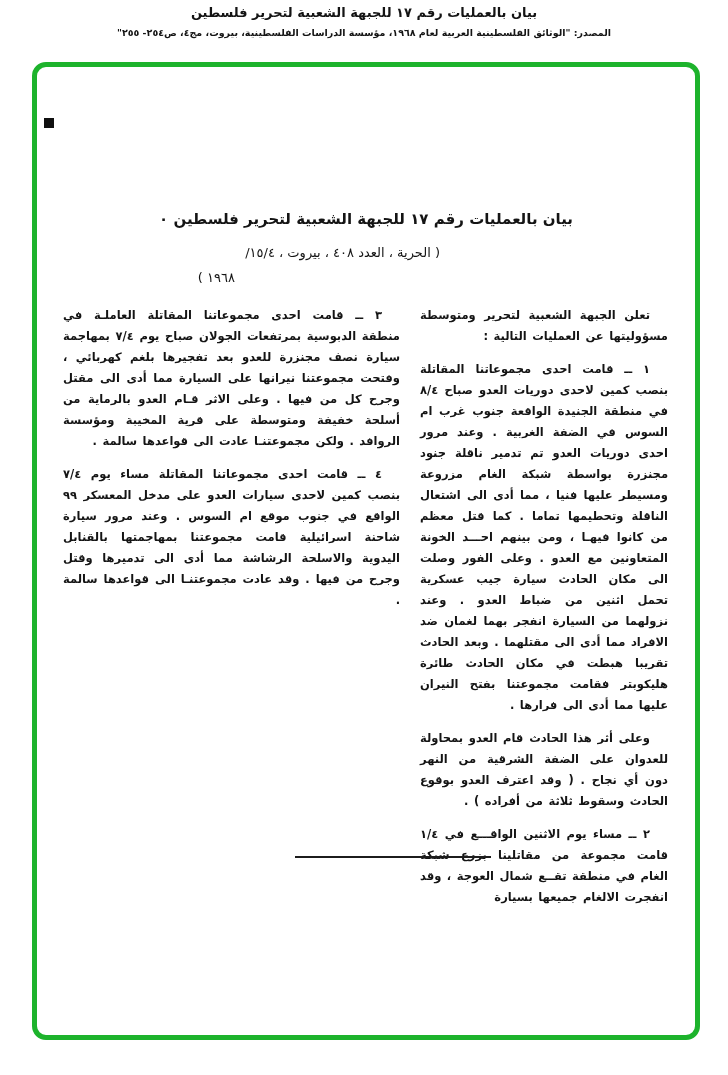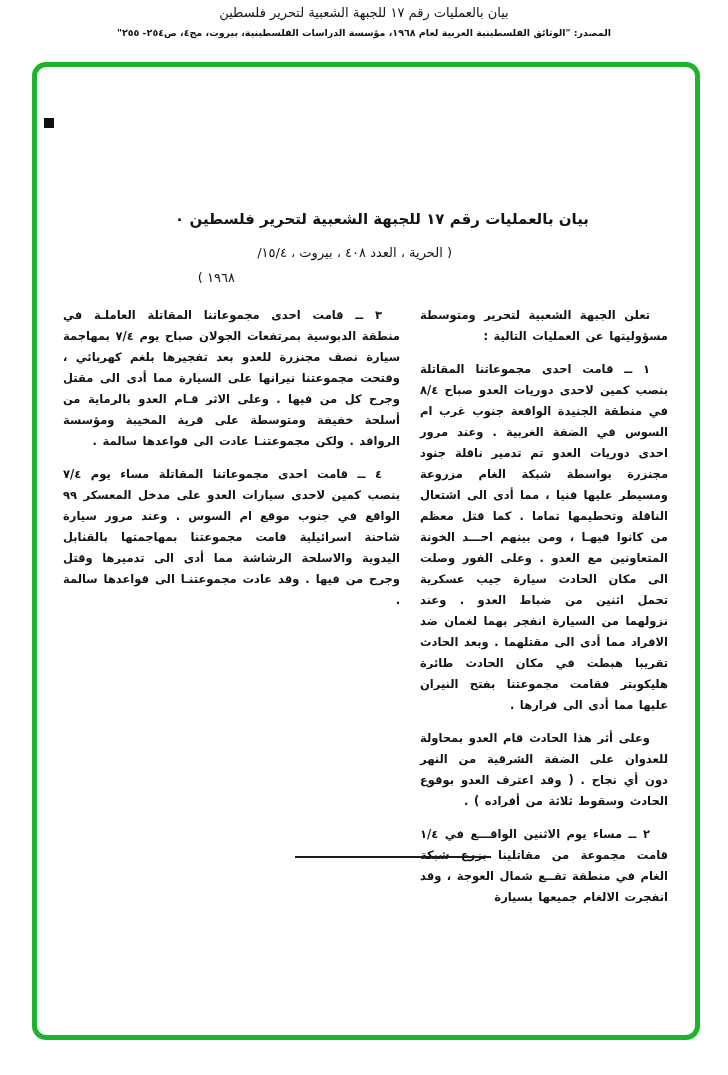--- a/index.html
+++ b/index.html
@@ -18,21 +18,21 @@
   }
   .page-header {
     position: absolute;
     top: 5px;
     left: 0;
     width: 100%;
     text-align: center;
   }
   .page-header-title {
     font-size: 13px;
-    font-weight: normal;
+    font-weight: bold;
     letter-spacing: 0.2px;
   }
   .page-header-source {
     margin-top: 7px;
     font-size: 9.5px;
     font-weight: bold;
   }
   .frame {
     position: absolute;
     left: 32px;
@@ -47,30 +47,30 @@
     position: absolute;
     left: 7px;
     top: 51px;
     width: 10px;
     height: 10px;
     background: #101010;
   }
   .doc-title {
     position: absolute;
     top: 143px;
-    left: 16px;
+    left: 0;
     width: 100%;
     text-align: center;
     font-size: 15px;
     font-weight: bold;
   }
   .subtitle-line1 {
     position: absolute;
     top: 178px;
-    right: 243px;
+    right: 255px;
     font-size: 13px;
     white-space: nowrap;
   }
   .subtitle-line2 {
     position: absolute;
     top: 203px;
     right: 460px;
     font-size: 13px;
     white-space: nowrap;
   }

